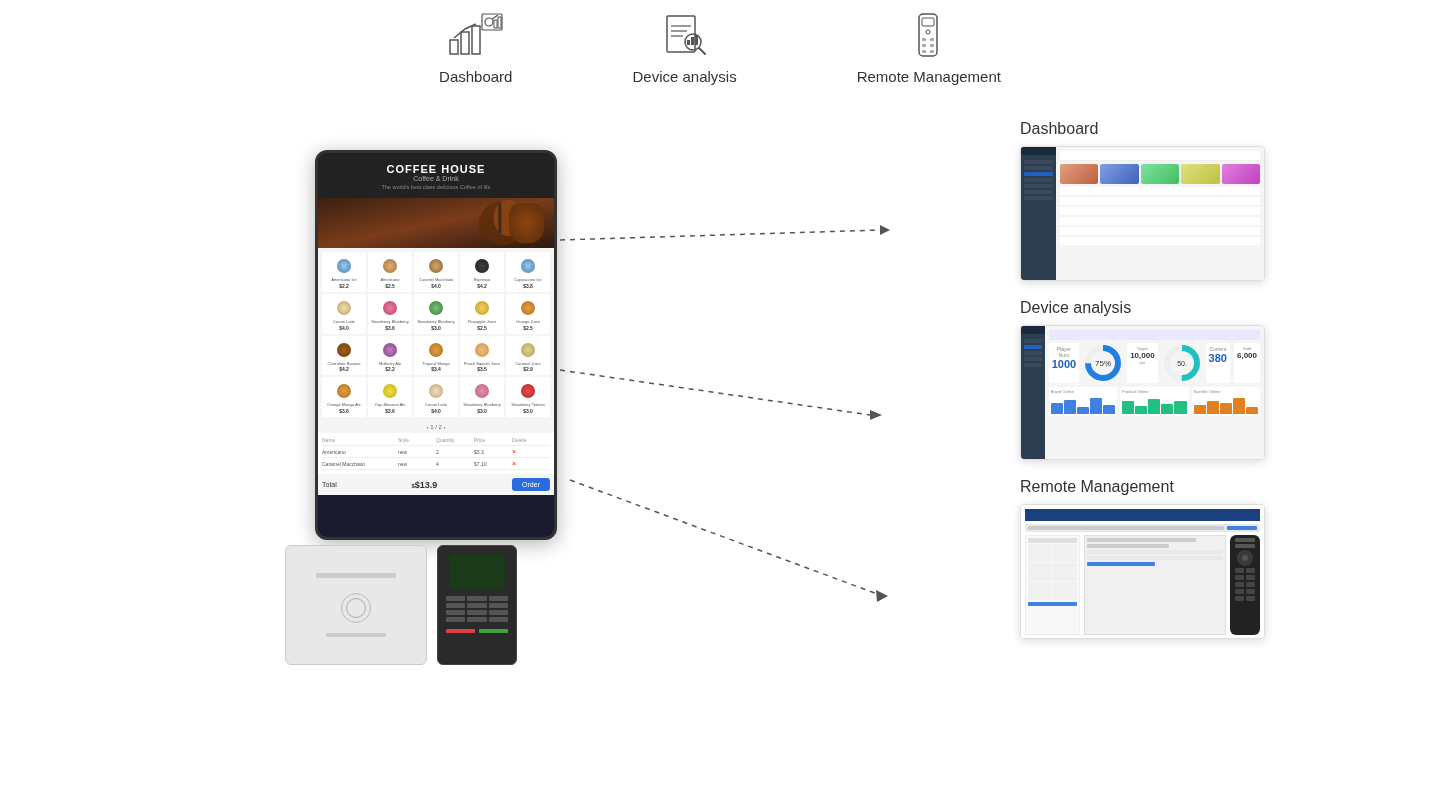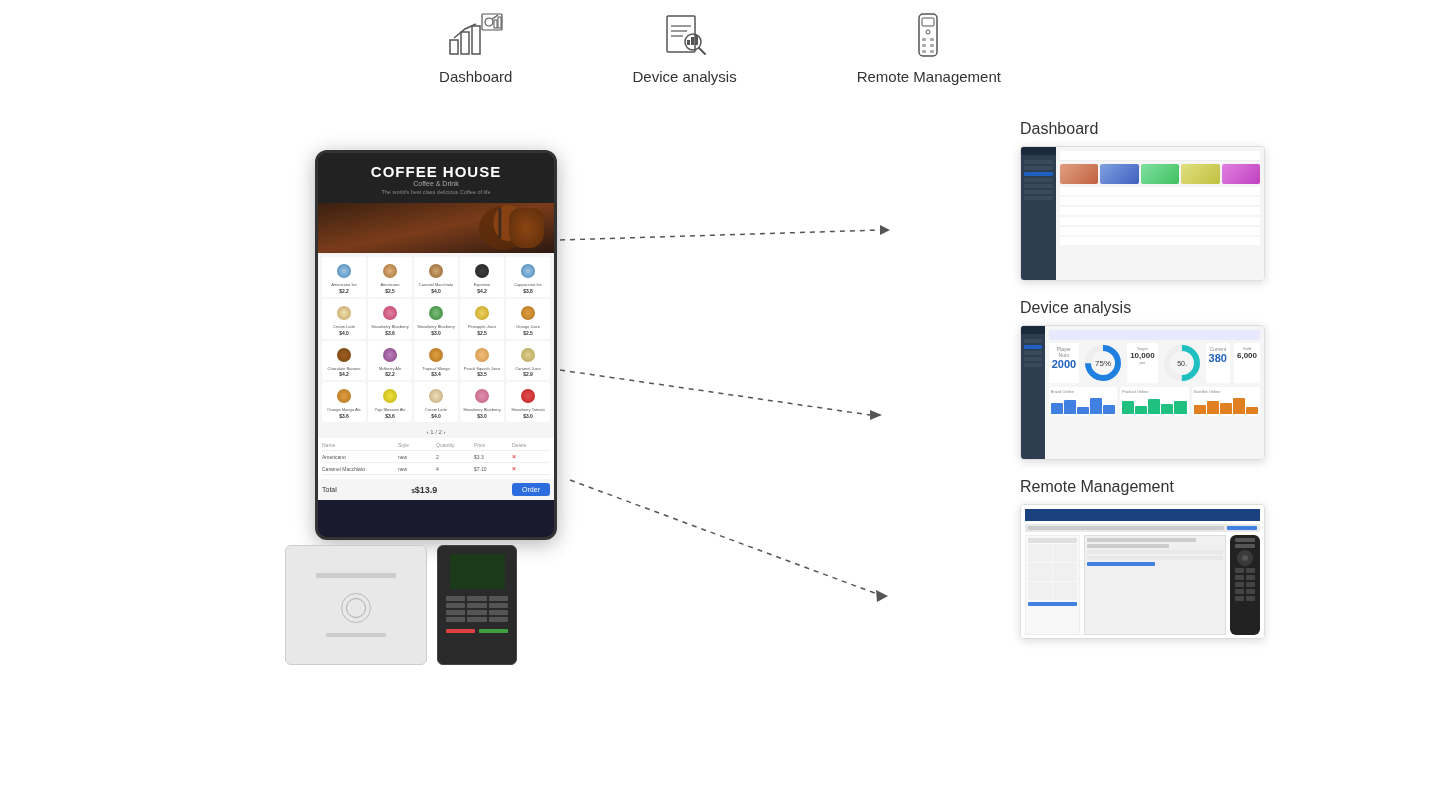--- a/index.html
+++ b/index.html
@@ -72,21 +72,21 @@
     }
 
     .coffee-header {
       background: #222;
       padding: 10px 12px 8px;
       text-align: center;
     }
 
     .coffee-title {
       color: #fff;
-      font-size: 15px;
+      font-size: 11px;
       font-weight: bold;
       letter-spacing: 1px;
     }
 
     .coffee-subtitle {
       color: #aaa;
       font-size: 7px;
     }
 
     .coffee-desc {
@@ -809,21 +809,21 @@
               <div style="height:4px;background:#3a4a5a;margin-bottom:2px;border-radius:1px;"></div>
               <div style="height:4px;background:#3a4a5a;margin-bottom:2px;border-radius:1px;"></div>
             </div>
           </div>
           <div class="analysis-main">
             <div class="analysis-topbar"></div>
             <div style="display:flex;gap:4px;margin-bottom:4px;">
 
               <div style="flex:1;background:#fff;border-radius:2px;padding:3px;text-align:center;">
                 <div style="font-size:5px;color:#888;">Player Num</div>
-                <div style="font-size:11px;font-weight:bold;color:#2060c0;">2000</div>
+                <div style="font-size:11px;font-weight:bold;color:#2060c0;">1000</div>
               </div>
 
               <div style="width:40px;height:40px;position:relative;">
                 <svg viewBox="0 0 40 40" width="40" height="40">
                   <circle cx="20" cy="20" r="15" fill="none" stroke="#eee" stroke-width="6"></circle>
                   <circle cx="20" cy="20" r="15" fill="none" stroke="#2080e0" stroke-width="6" stroke-dasharray="70 24" stroke-dashoffset="0" transform="rotate(-90 20 20)"></circle>
                   <text x="20" y="23" text-anchor="middle" font-size="8" fill="#333">75%</text>
                 </svg>
               </div>
               <div style="flex:1;background:#fff;border-radius:2px;padding:3px;text-align:center;">

